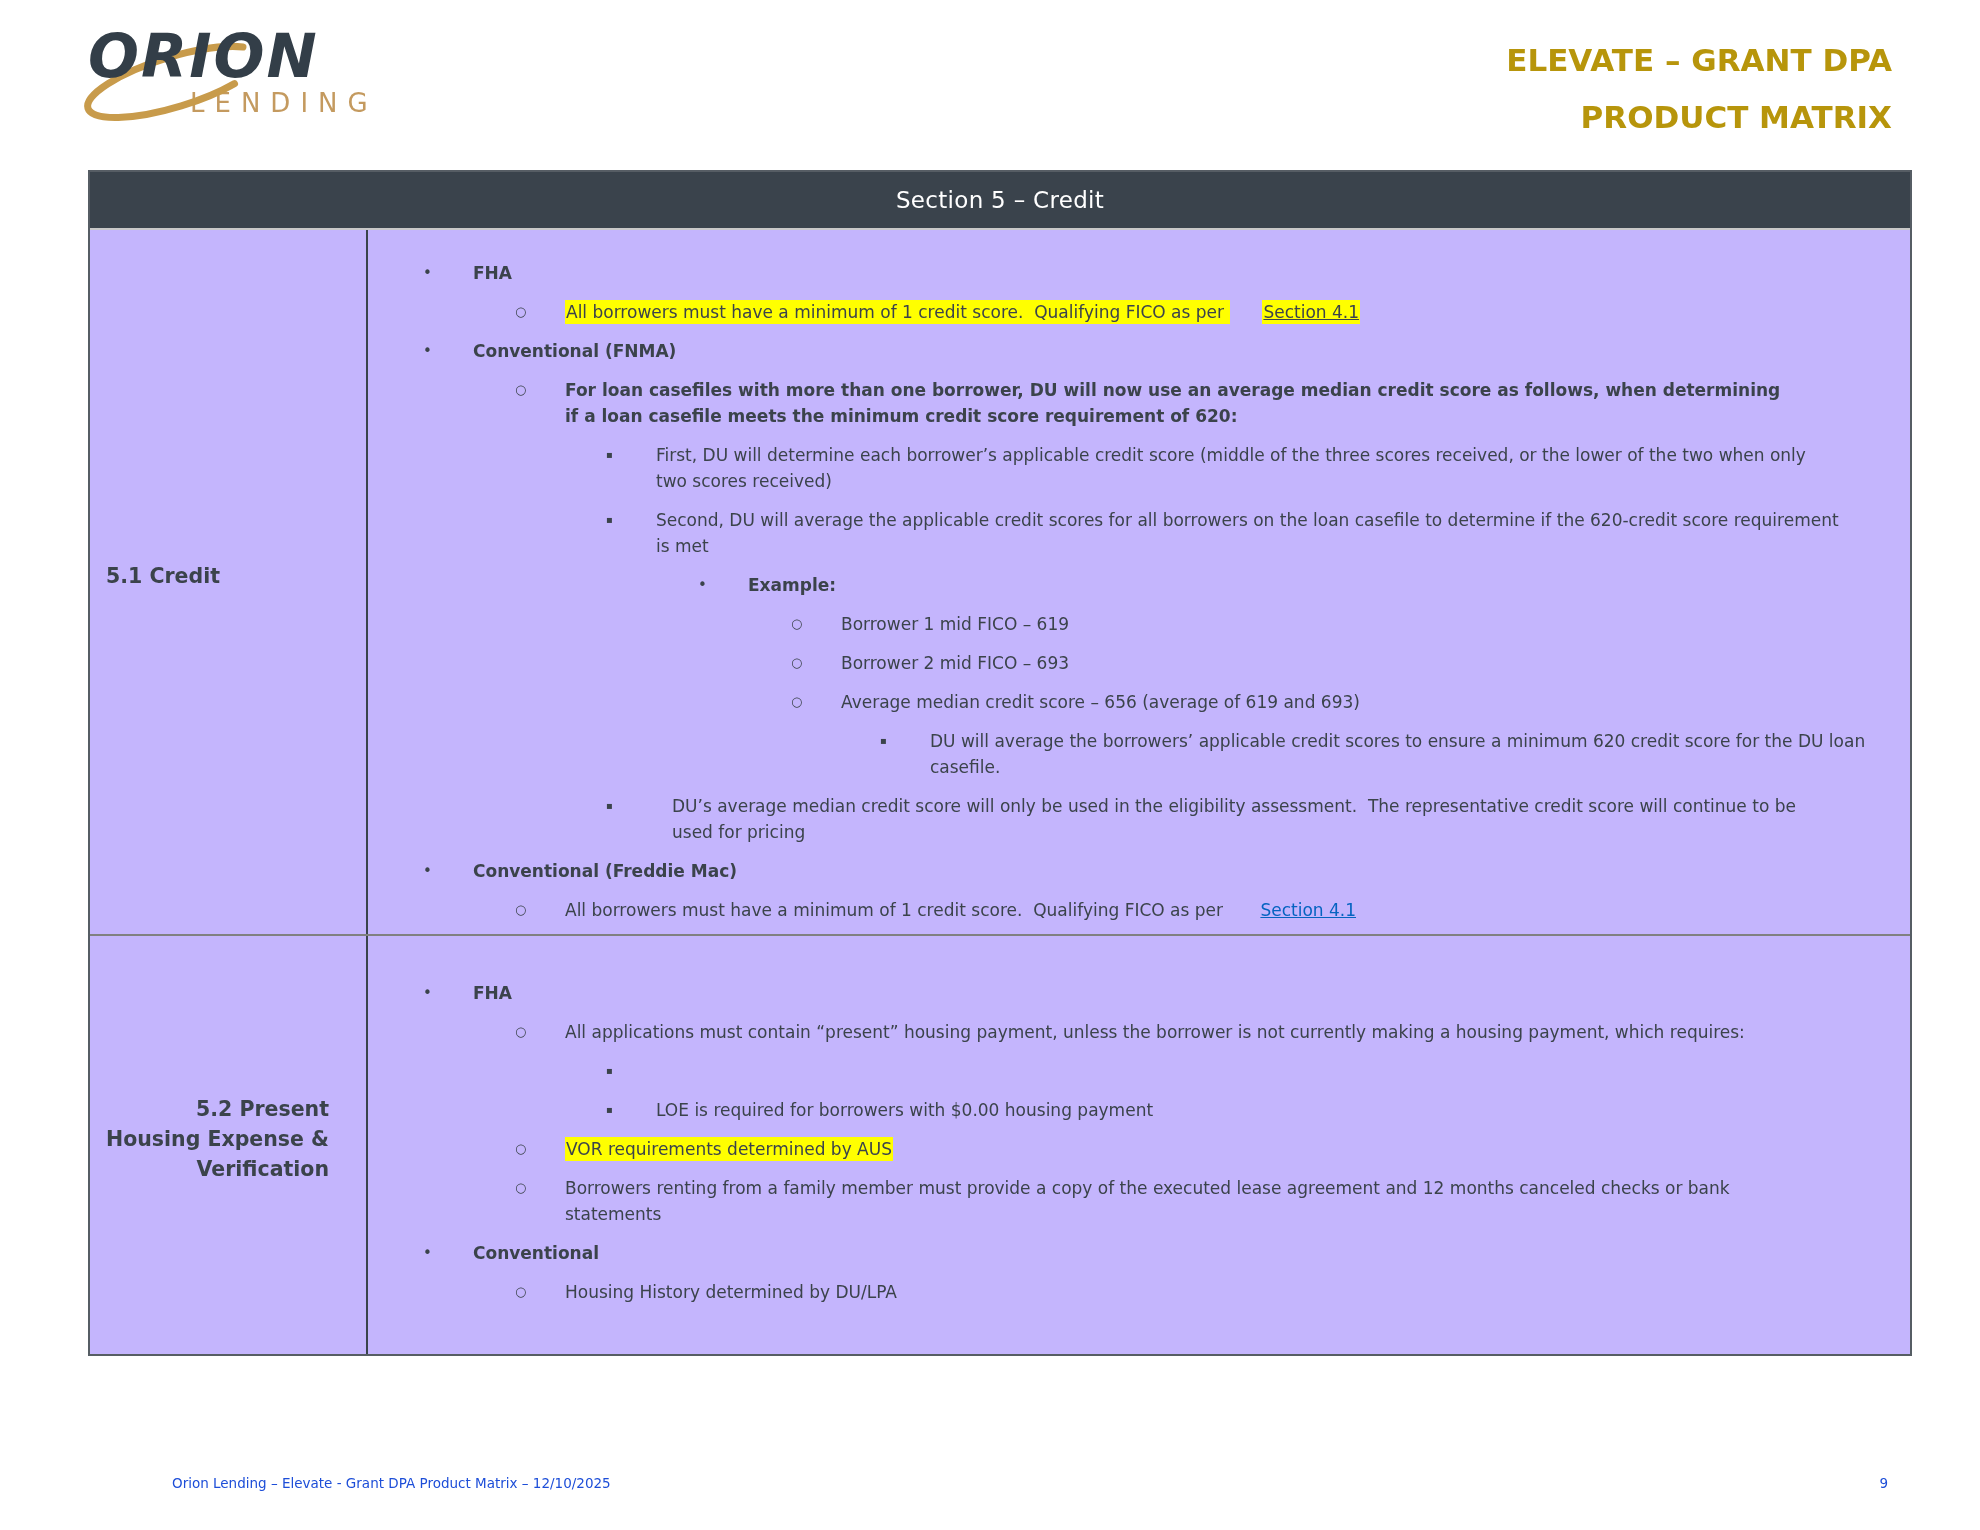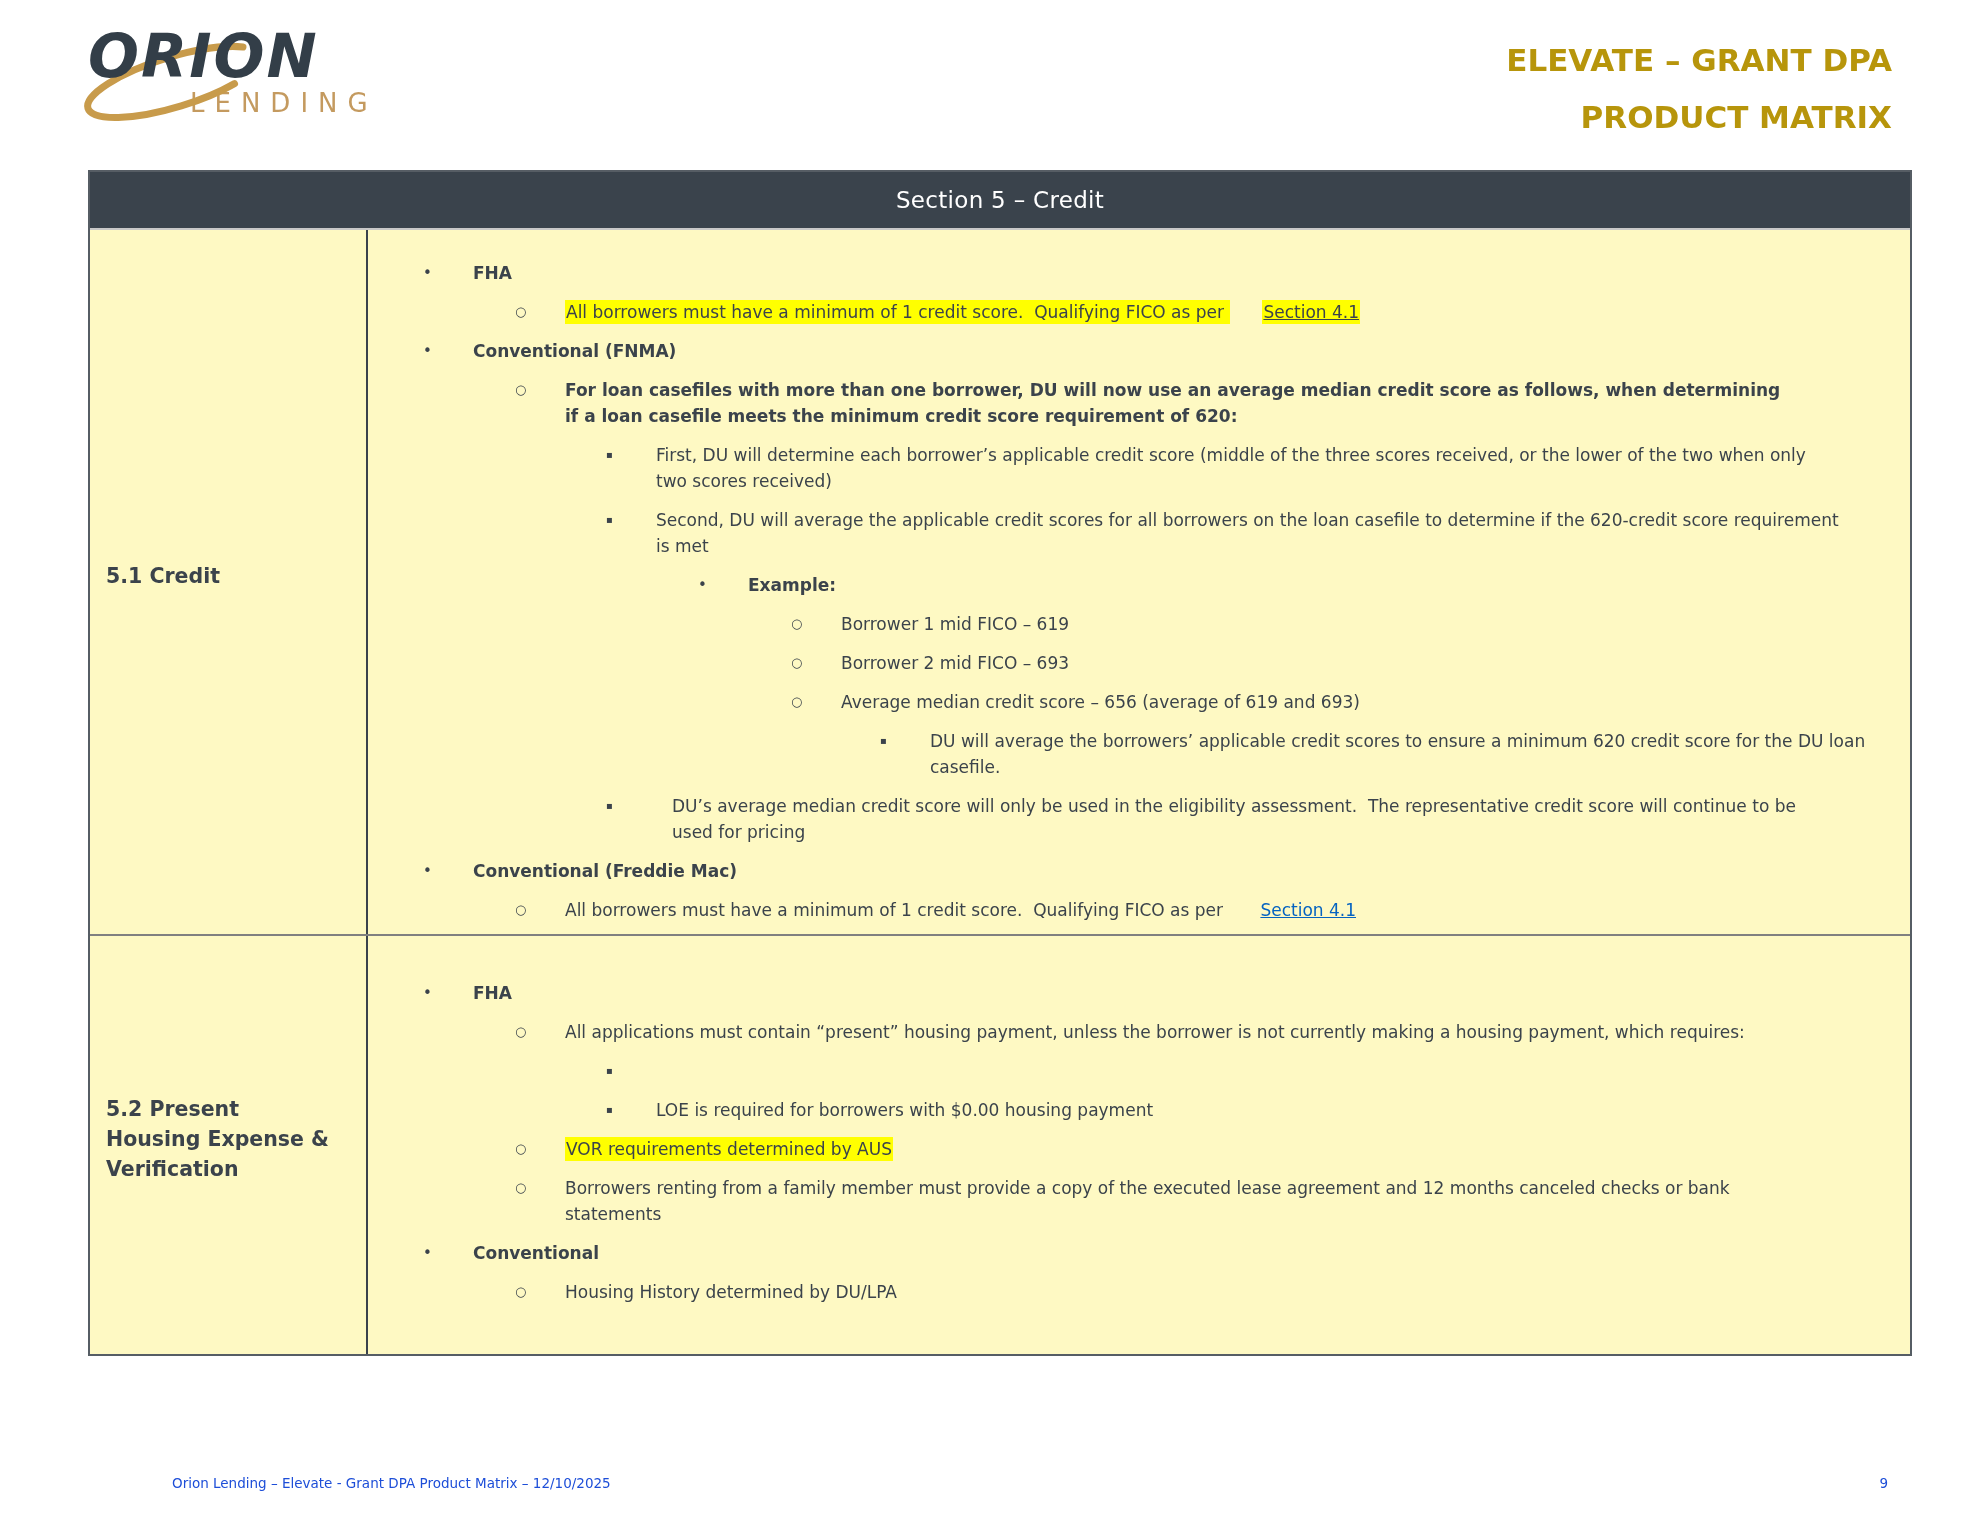--- a/index.html
+++ b/index.html
@@ -12,31 +12,31 @@
   .logo-orion{position:relative;z-index:1;font-family:"DejaVu Sans",sans-serif;
               font-size:60px;font-weight:bold;font-style:italic;color:#333E48;
               letter-spacing:2px;line-height:64px;}
   .logo-lending{margin-left:102px;font-size:26px;letter-spacing:10px;
                 color:#C49A5F;line-height:30px;}
   .titles{position:absolute;right:88px;top:32px;text-align:right;color:#B7950B;
           font-weight:bold;font-size:31px;line-height:57px;}
 
   
   .matrix{position:absolute;left:88px;top:170px;width:1824px;border:2px solid #565D64;
-          box-sizing:border-box;background:#fef9c3;}
+          box-sizing:border-box;background:#c4b5fd;}
   .section-header{height:58px;background:#3A434C;color:#fff;display:flex;align-items:center;
                   justify-content:center;font-size:23px;letter-spacing:.3px;
                   border-bottom:2px solid #C8C8C8;box-sizing:border-box;}
   .t-row{display:flex;box-sizing:border-box;}
   .t-row + .t-row{border-top:2px solid #808080;}
   .row-1{height:704px;}
   .row-2{height:420px;}
   .label-cell{width:278px;flex:none;border-right:2px solid #3A434C;display:flex;
               align-items:center;padding:0 14px 13px 16px;box-sizing:border-box;
-              font-weight:bold;font-size:20.5px;line-height:30px;}
+              font-weight:bold;font-size:20.5px;line-height:30px;text-align:right;}
   .content-cell{flex:1;box-sizing:border-box;padding:30px 12px 0 0;min-width:0;}
   .row-2 .content-cell{padding-top:44px;}
 
   
   .item{display:flex;margin-bottom:13px;}
   .bullet{flex:none;width:50px;line-height:26px;color:#3B434B;}
   .lvl0{padding-left:55px;}  .lvl1{padding-left:147px;} .lvl2{padding-left:238px;}
   .lvl3{padding-left:330px;} .lvl4{padding-left:423px;} .lvl5{padding-left:512px;}
   .b-dot{font-size:15px;} .b-circ{font-size:13px;} .b-sq{font-size:10px;}
   .itext{font-size:17px;line-height:26px;min-width:0;}

